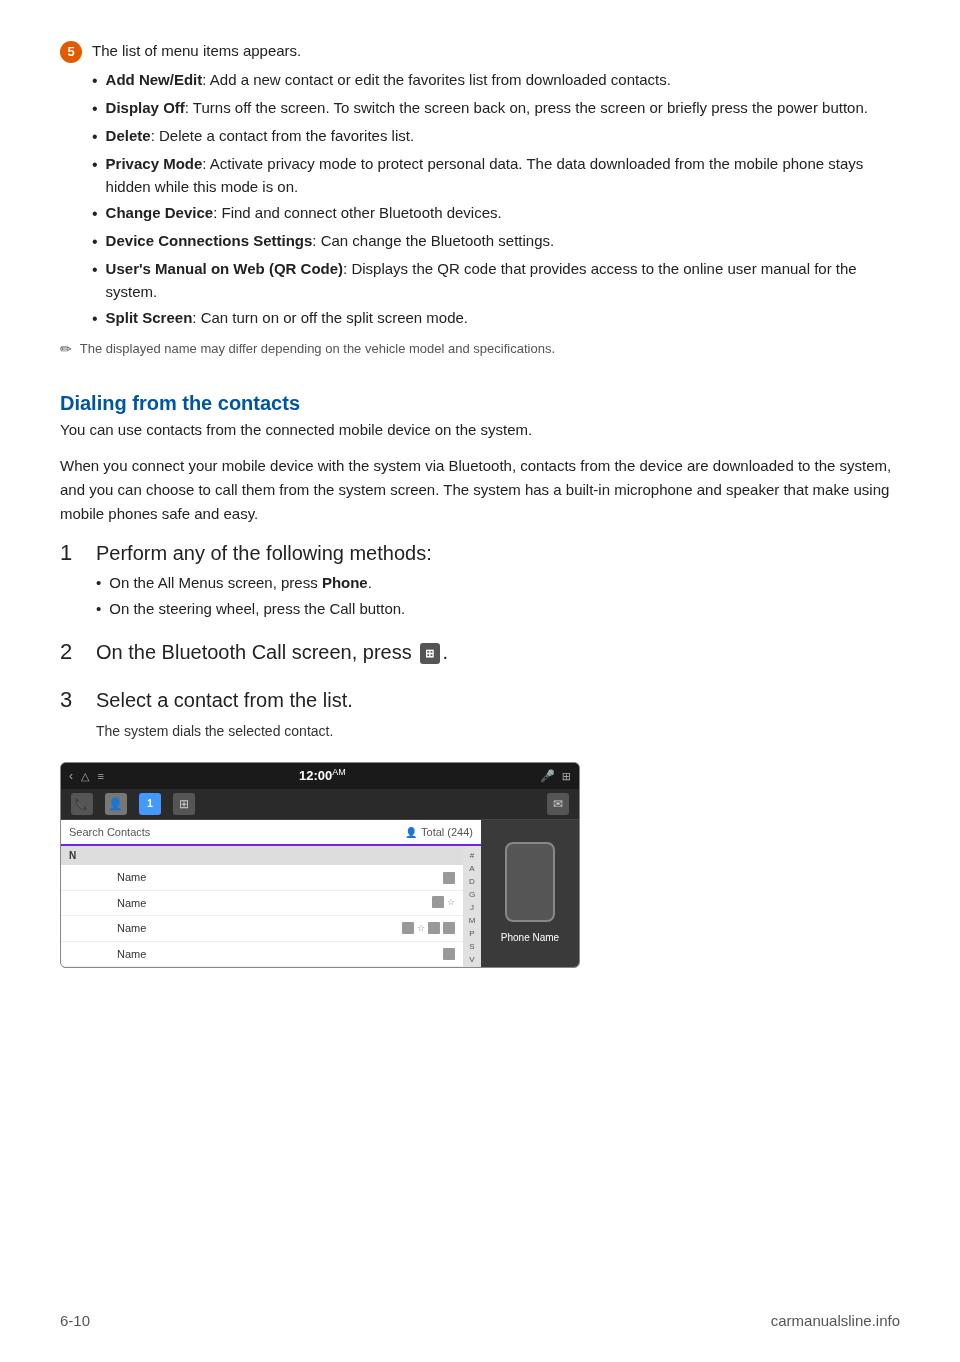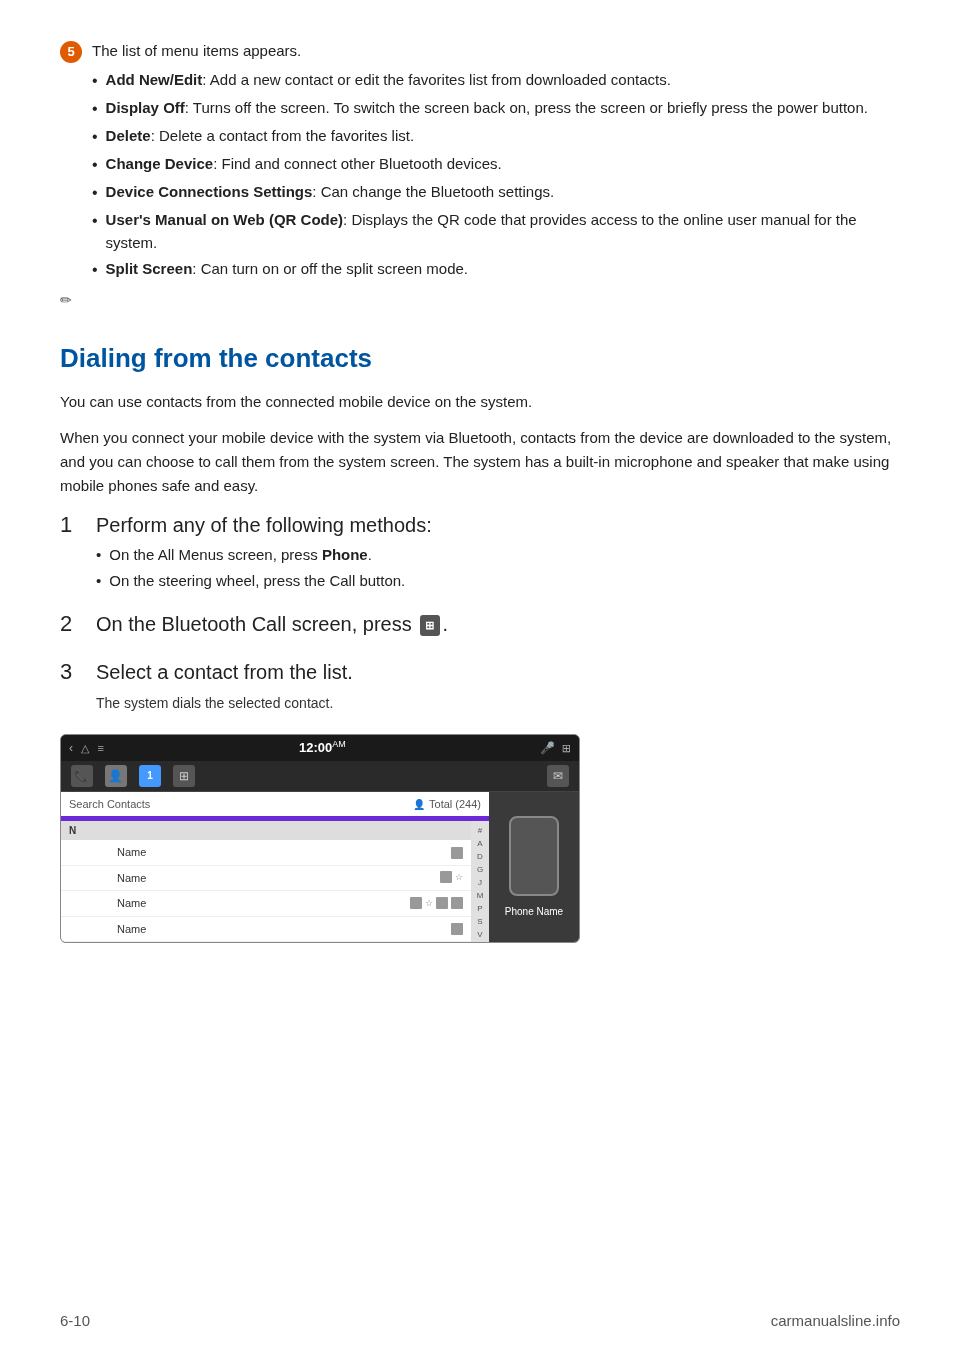--- a/index.html
+++ b/index.html
@@ -71,24 +71,23 @@
       margin-left: 0;
     }
     .note-icon {
       margin-right: 8px;
       font-size: 14px;
       flex-shrink: 0;
     }
 
     .section-title {
       color: #0055a0;
-      font-size: 26px;
+      font-size: 20px;
       font-weight: bold;
       margin-top: 28px;
-      margin-bottom: 12px;
       border-bottom: none;
     }
 
     .body-text {
       font-size: 15px;
       line-height: 1.6;
       margin-bottom: 12px;
     }
 
     .step-list {
@@ -236,21 +235,21 @@
       background: #f5f5f5;
       display: flex;
     }
 
     .screen-left {
       flex: 1;
     }
 
     .search-bar {
       background: #fff;
-      border-bottom: 5px solid #6d28d9;
+      border-bottom: 2px solid #6d28d9;
       padding: 4px 8px;
       font-size: 11px;
       color: #555;
       display: flex;
       justify-content: space-between;
     }
 
     .contact-list {
       background: #fff;
     }
@@ -293,21 +292,21 @@
       align-items: center;
       justify-content: flex-start;
       padding-top: 4px;
       font-size: 8px;
       color: #555;
       gap: 1px;
     }
 
     .screen-right {
       background: #3a3a3a;
-      width: 90px;
+      width: 98px;
       display: flex;
       flex-direction: column;
       align-items: center;
       justify-content: center;
       position: relative;
     }
 
     .phone-graphic {
       width: 50px;
       height: 80px;
@@ -348,35 +347,39 @@
   <li>
     <span><span class="bold">Add New/Edit</span><span>: Add a new contact or edit the favorites list from downloaded contacts.</span></span>
   </li>
   <li>
     <span><span class="bold">Display Off</span><span>: Turns off the screen. To switch the screen back on, press the screen or briefly press the power button.</span></span>
   </li>
   <li>
     <span><span class="bold">Delete</span><span>: Delete a contact from the favorites list.</span></span>
   </li>
   <li>
+    <span><span class="bold">Privacy Mode</span><span>: Activate privacy mode to protect personal data. The data downloaded from the mobile phone stays hidden while this mode is on.</span></span>
+  </li>
+  <li>
     <span><span class="bold">Change Device</span><span>: Find and connect other Bluetooth devices.</span></span>
   </li>
   <li>
     <span><span class="bold">Device Connections Settings</span><span>: Can change the Bluetooth settings.</span></span>
   </li>
   <li>
     <span><span class="bold">User's Manual on Web (QR Code)</span><span>: Displays the QR code that provides access to the online user manual for the system.</span></span>
   </li>
   <li>
     <span><span class="bold">Split Screen</span><span>: Can turn on or off the split screen mode.</span></span>
   </li>
 </ul>
 
 <div class="note">
   <span class="note-icon">✏</span>
+  <span>The displayed name may differ depending on the vehicle model and specifications.</span>
 </div>
 
 <h2 class="section-title">Dialing from the contacts</h2>
 
 <p class="body-text">You can use contacts from the connected mobile device on the system.</p>
 <p class="body-text">When you connect your mobile device with the system via Bluetooth, contacts from the device are downloaded to the system, and you can choose to call them from the system screen. The system has a built-in microphone and speaker that make using mobile phones safe and easy.</p>
 
 <ol class="step-list">
 
   <li class="step-item">

